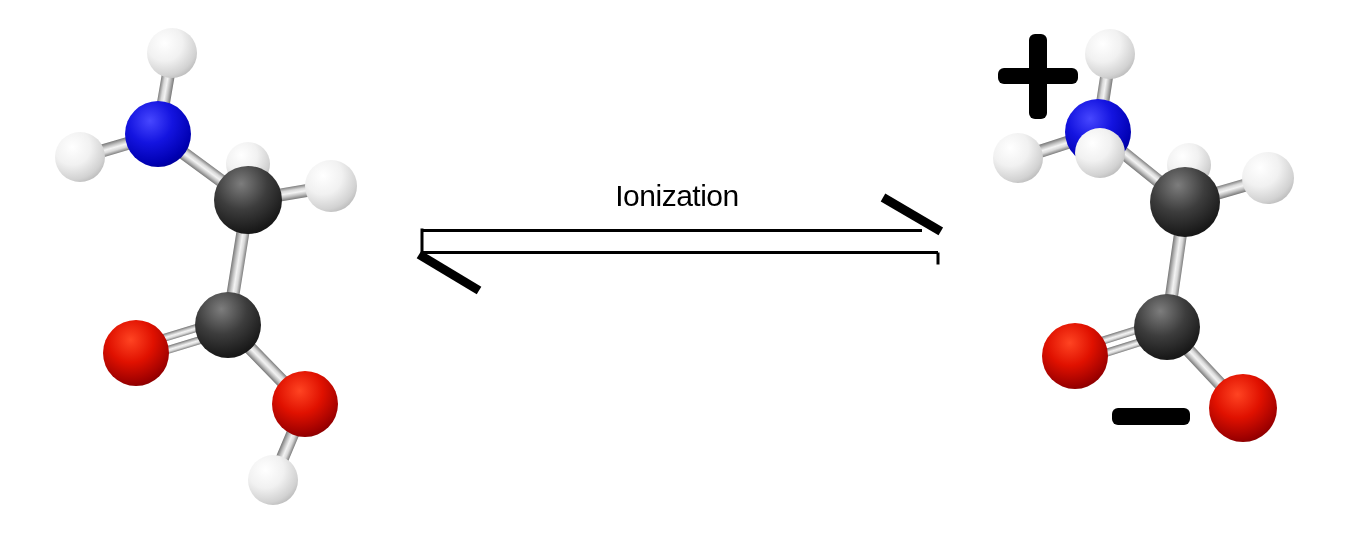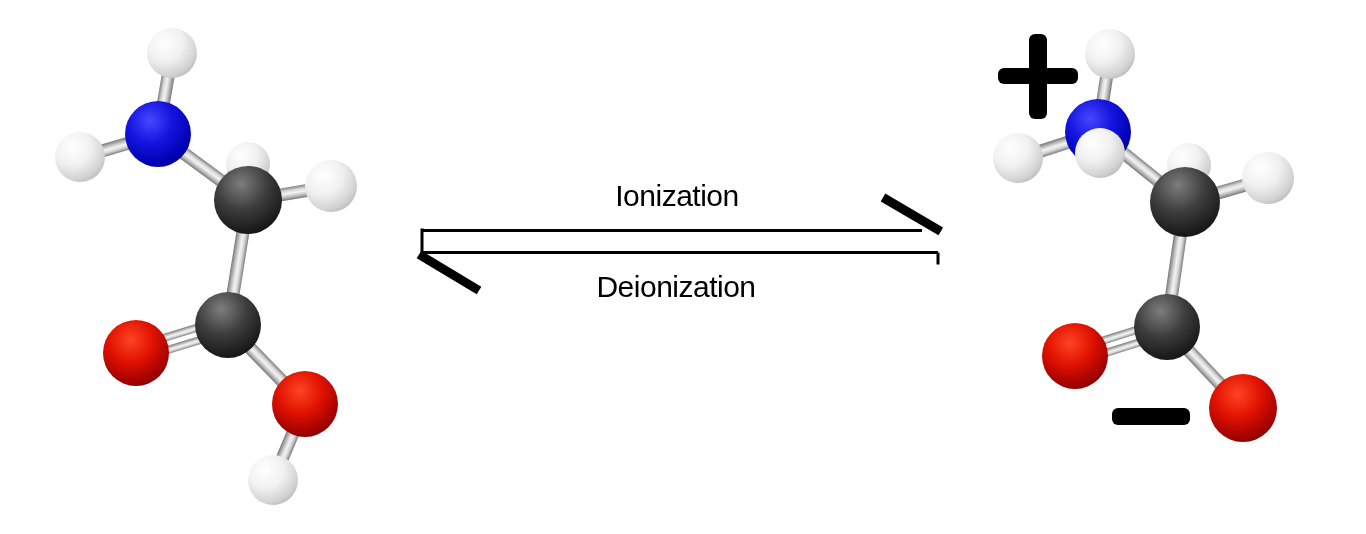--- a/index.html
+++ b/index.html
@@ -43,21 +43,20 @@
     z-index: 6;
   }
   .label-forward { left: 677px; top: 196px; }
   .label-reverse { left: 676px; top: 287px; }
 </style>
 </head>
 <body>
 
 <div class="stage">
   <div class="rx-label label-forward">Ionization</div>
-  <div class="rx-label label-reverse">Deionization</div>
 <div class="atom el-H" style="z-index: 1; left: 226px; top: 142px; width: 44px; height: 44px;"></div>
     <div class="bond" style="z-index: 2; left: 158px; top: 127.5px; width: 82.201px; height: 13px; transform-origin: 0px 50%; transform: rotate(-80.1939deg);"></div>
     <div class="bond" style="z-index: 2; left: 158px; top: 127.5px; width: 81.3204px; height: 13px; transform-origin: 0px 50%; transform: rotate(163.571deg);"></div>
     <div class="bond" style="z-index: 2; left: 158px; top: 127.5px; width: 111.606px; height: 13px; transform-origin: 0px 50%; transform: rotate(36.2538deg);"></div>
     <div class="bond" style="z-index: 2; left: 248px; top: 193.5px; width: 84.1724px; height: 13px; transform-origin: 0px 50%; transform: rotate(-9.57423deg);"></div>
     <div class="bond" style="z-index: 2; left: 248px; top: 193.5px; width: 126.59px; height: 13px; transform-origin: 0px 50%; transform: rotate(99.0903deg);"></div>
     <div class="bond" style="z-index: 2; left: 226.107px; top: 314.782px; width: 96.1665px; height: 8px; transform-origin: 0px 50%; transform: rotate(163.072deg);"></div>
     <div class="bond" style="z-index: 2; left: 229.893px; top: 327.218px; width: 96.1665px; height: 8px; transform-origin: 0px 50%; transform: rotate(163.072deg);"></div>
     <div class="bond" style="z-index: 2; left: 228px; top: 318.5px; width: 110.318px; height: 13px; transform-origin: 0px 50%; transform: rotate(45.7345deg);"></div>
     <div class="bond" style="z-index: 2; left: 305px; top: 397.5px; width: 82.4621px; height: 13px; transform-origin: 0px 50%; transform: rotate(112.834deg);"></div>

